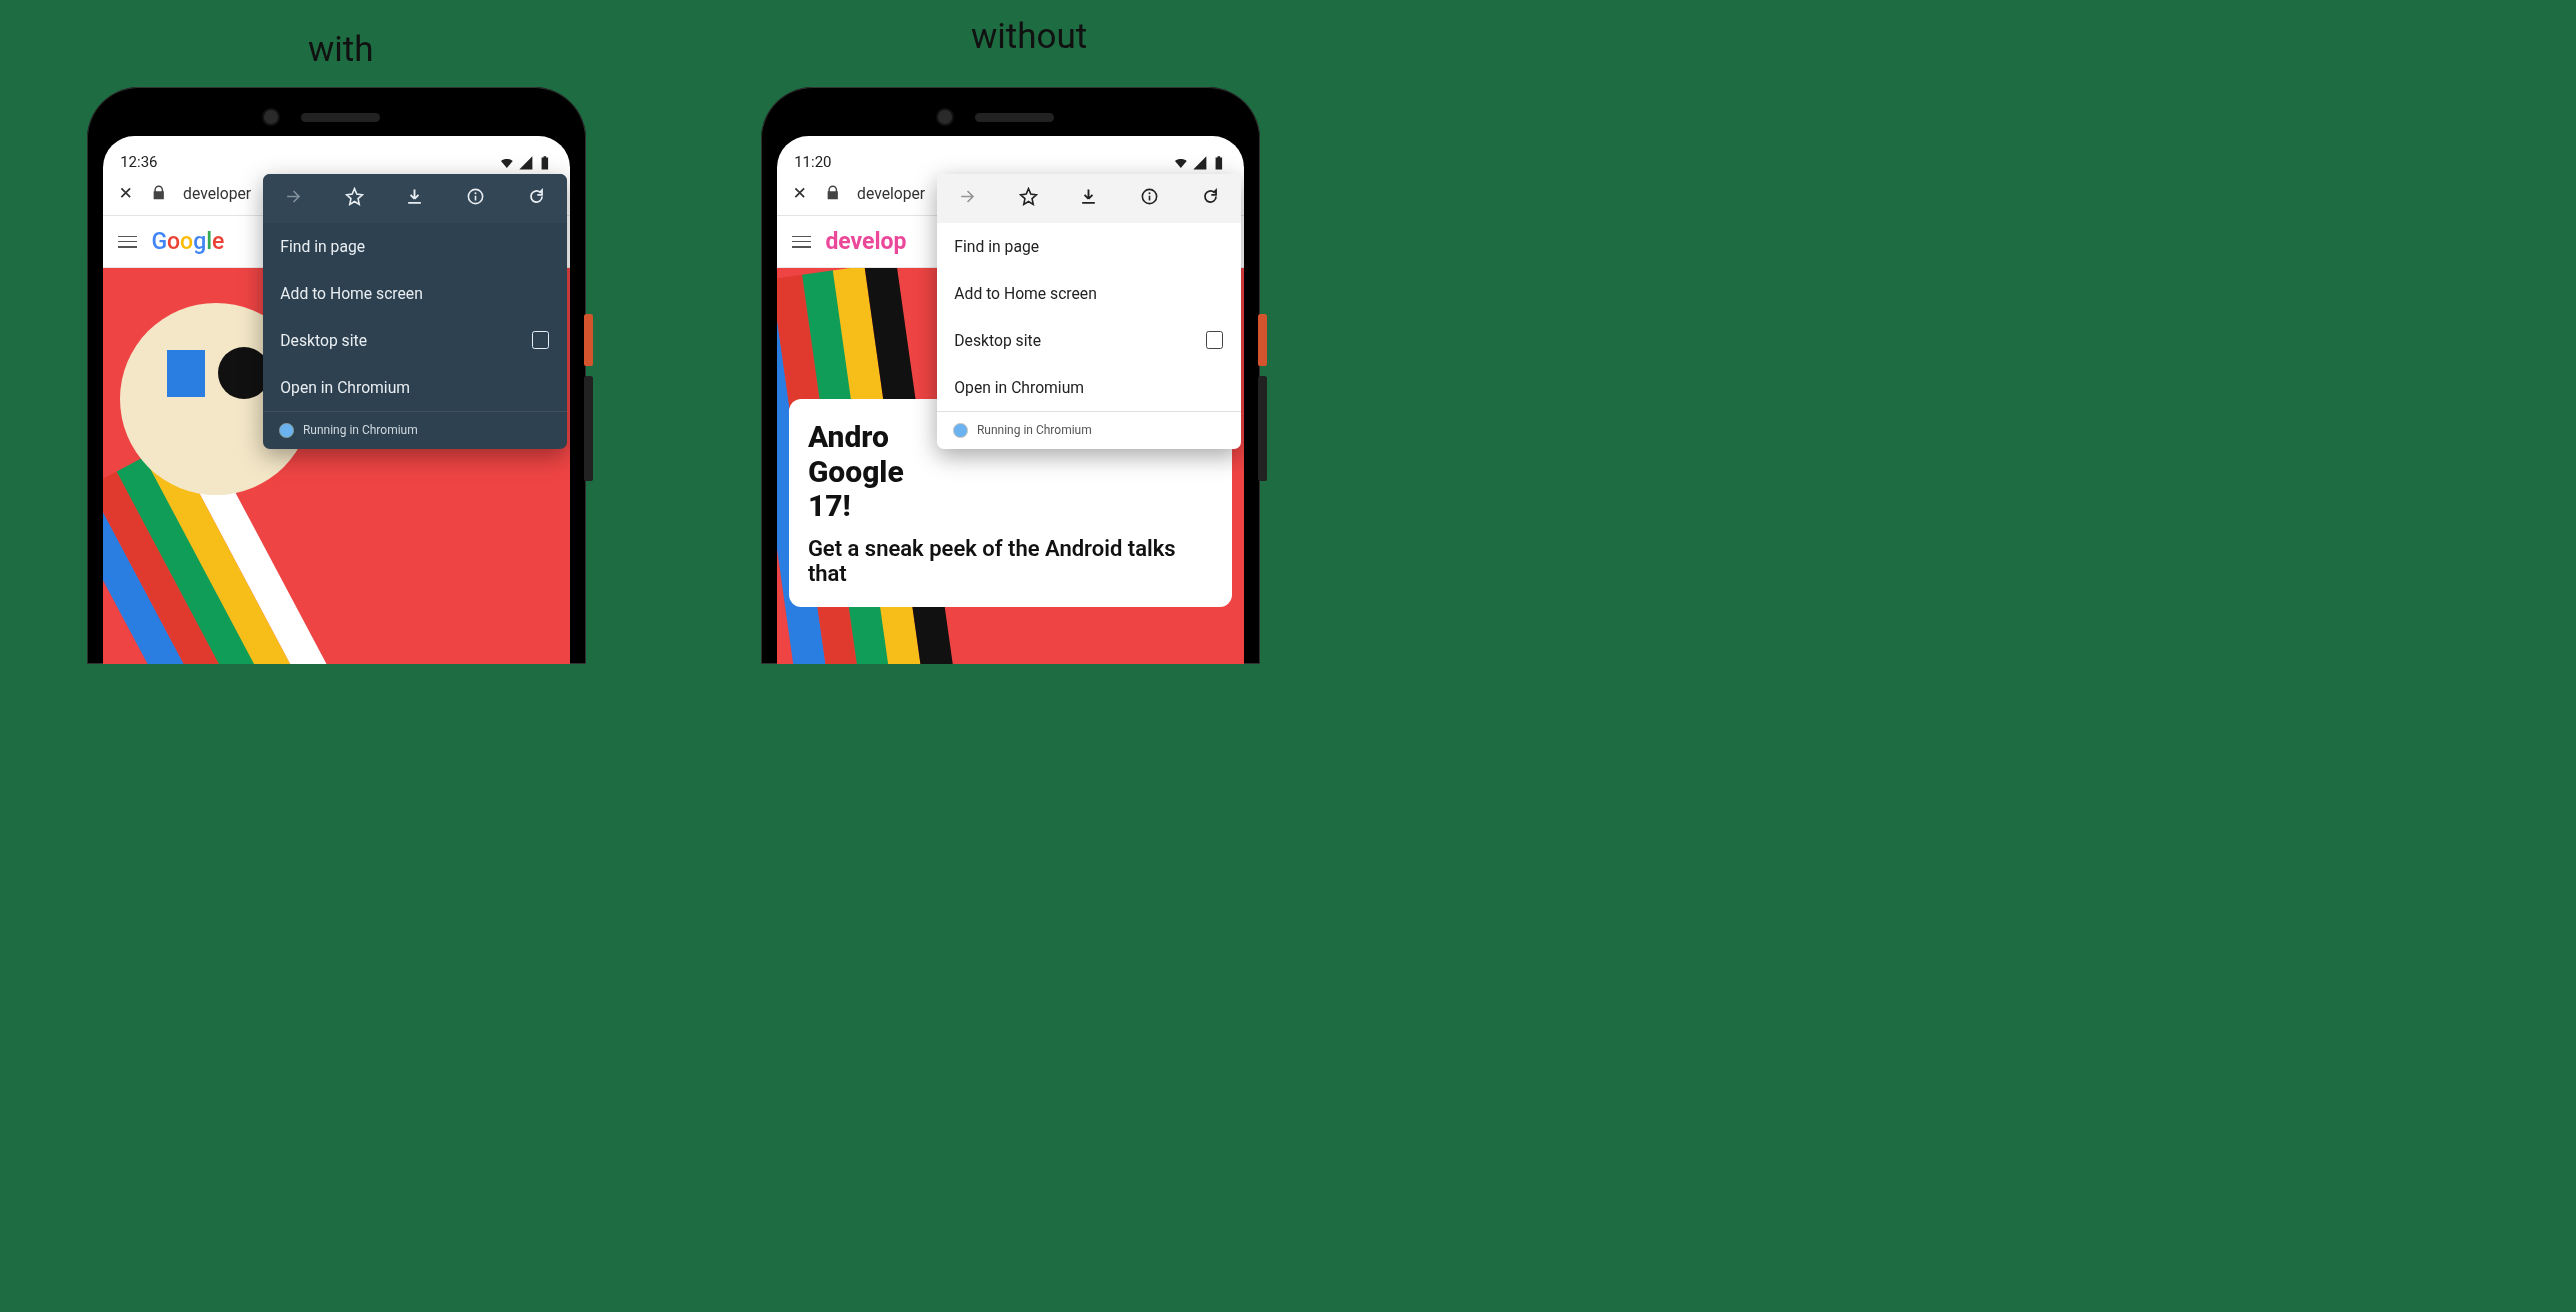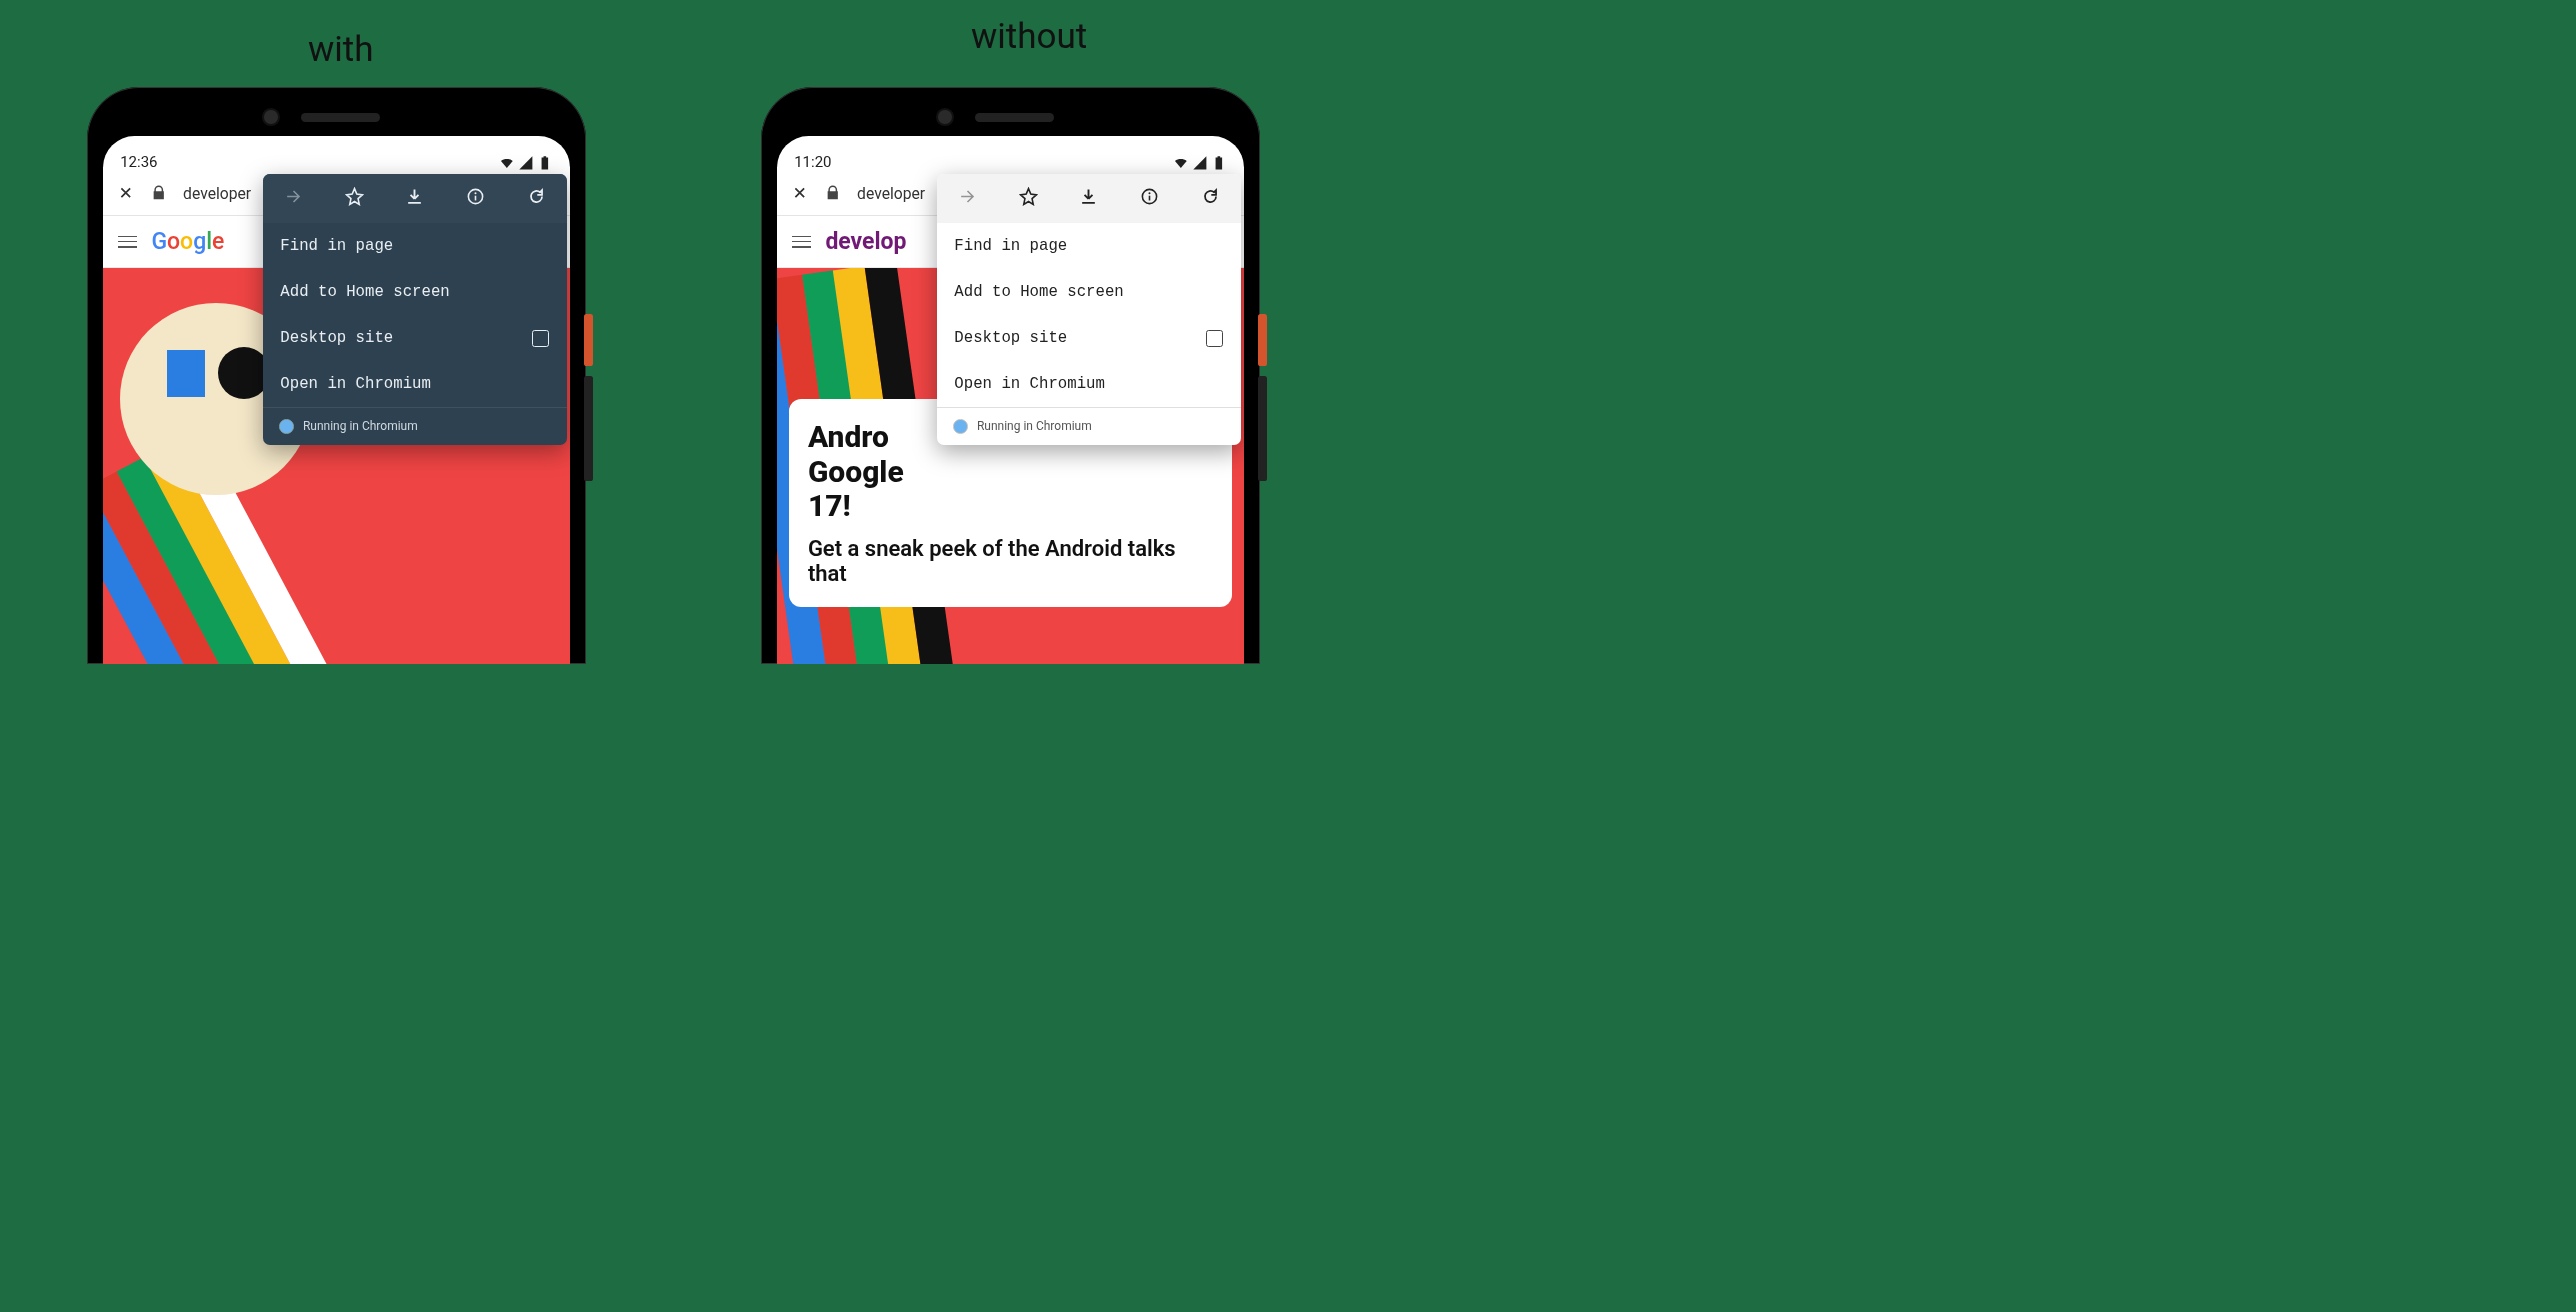--- a/index.html
+++ b/index.html
@@ -110,21 +110,21 @@
     gap: 14px;
     padding: 0 15.7px;
     border-bottom: 0.9px solid #eaeaea;
   }
   .hamburger { width:19px; height:19px; }
   .hamburger div { height:1.7px; background:#555; margin:3.5px 0; }
 
   .google-logo span { font-size:23px; font-weight:500; }
   .g1{color:#4285F4}.g2{color:#EA4335}.g3{color:#FBBC05}.g4{color:#4285F4}.g5{color:#34A853}.g6{color:#EA4335}
 
-  .dev-text { font-size:23px; font-weight:700; color:#701a75; }
+  .dev-text { font-size:23px; font-weight:700; color:#ec4899; }
 
   .hero {
     position: absolute;
     top: 52px; left: 0; right: 0; bottom: 0;
     background: #ef4444;
     overflow: hidden;
   }
   
   .io-badge {
     position: absolute; top: 35px; left: 17.5px;
@@ -165,23 +165,22 @@
     height:49px;
   }
   .menu.dark  .menu-top { background:#324656; }
   .menu.light .menu-top { background:#f3f3f3; }
   .menu-top svg { width:19px; height:19px; }
   .menu.dark  .menu-top svg { fill:#cfd8df; }
   .menu.light .menu-top svg { fill:#333; }
   .menu-top .fwd svg { opacity:.45; }
 
   .menu-item {
-    display:flex; align-items:flex-end; justify-content:space-between;
+    display:flex; align-items:flex-start; justify-content:space-between;
     padding: 14px 17.5px;
-    font-family: Liberation Mono, monospace;
   }
   .menu-check {
     width:17.5px; height:17.5px; border:1.7px solid currentColor; border-radius:2.6px;
   }
   .menu.light .menu-check { border-color:#444; }
 
   .menu-footer {
     display:flex; align-items:center; gap:8.7px;
     padding: 10.5px 15.7px;
     font-size:12px;

